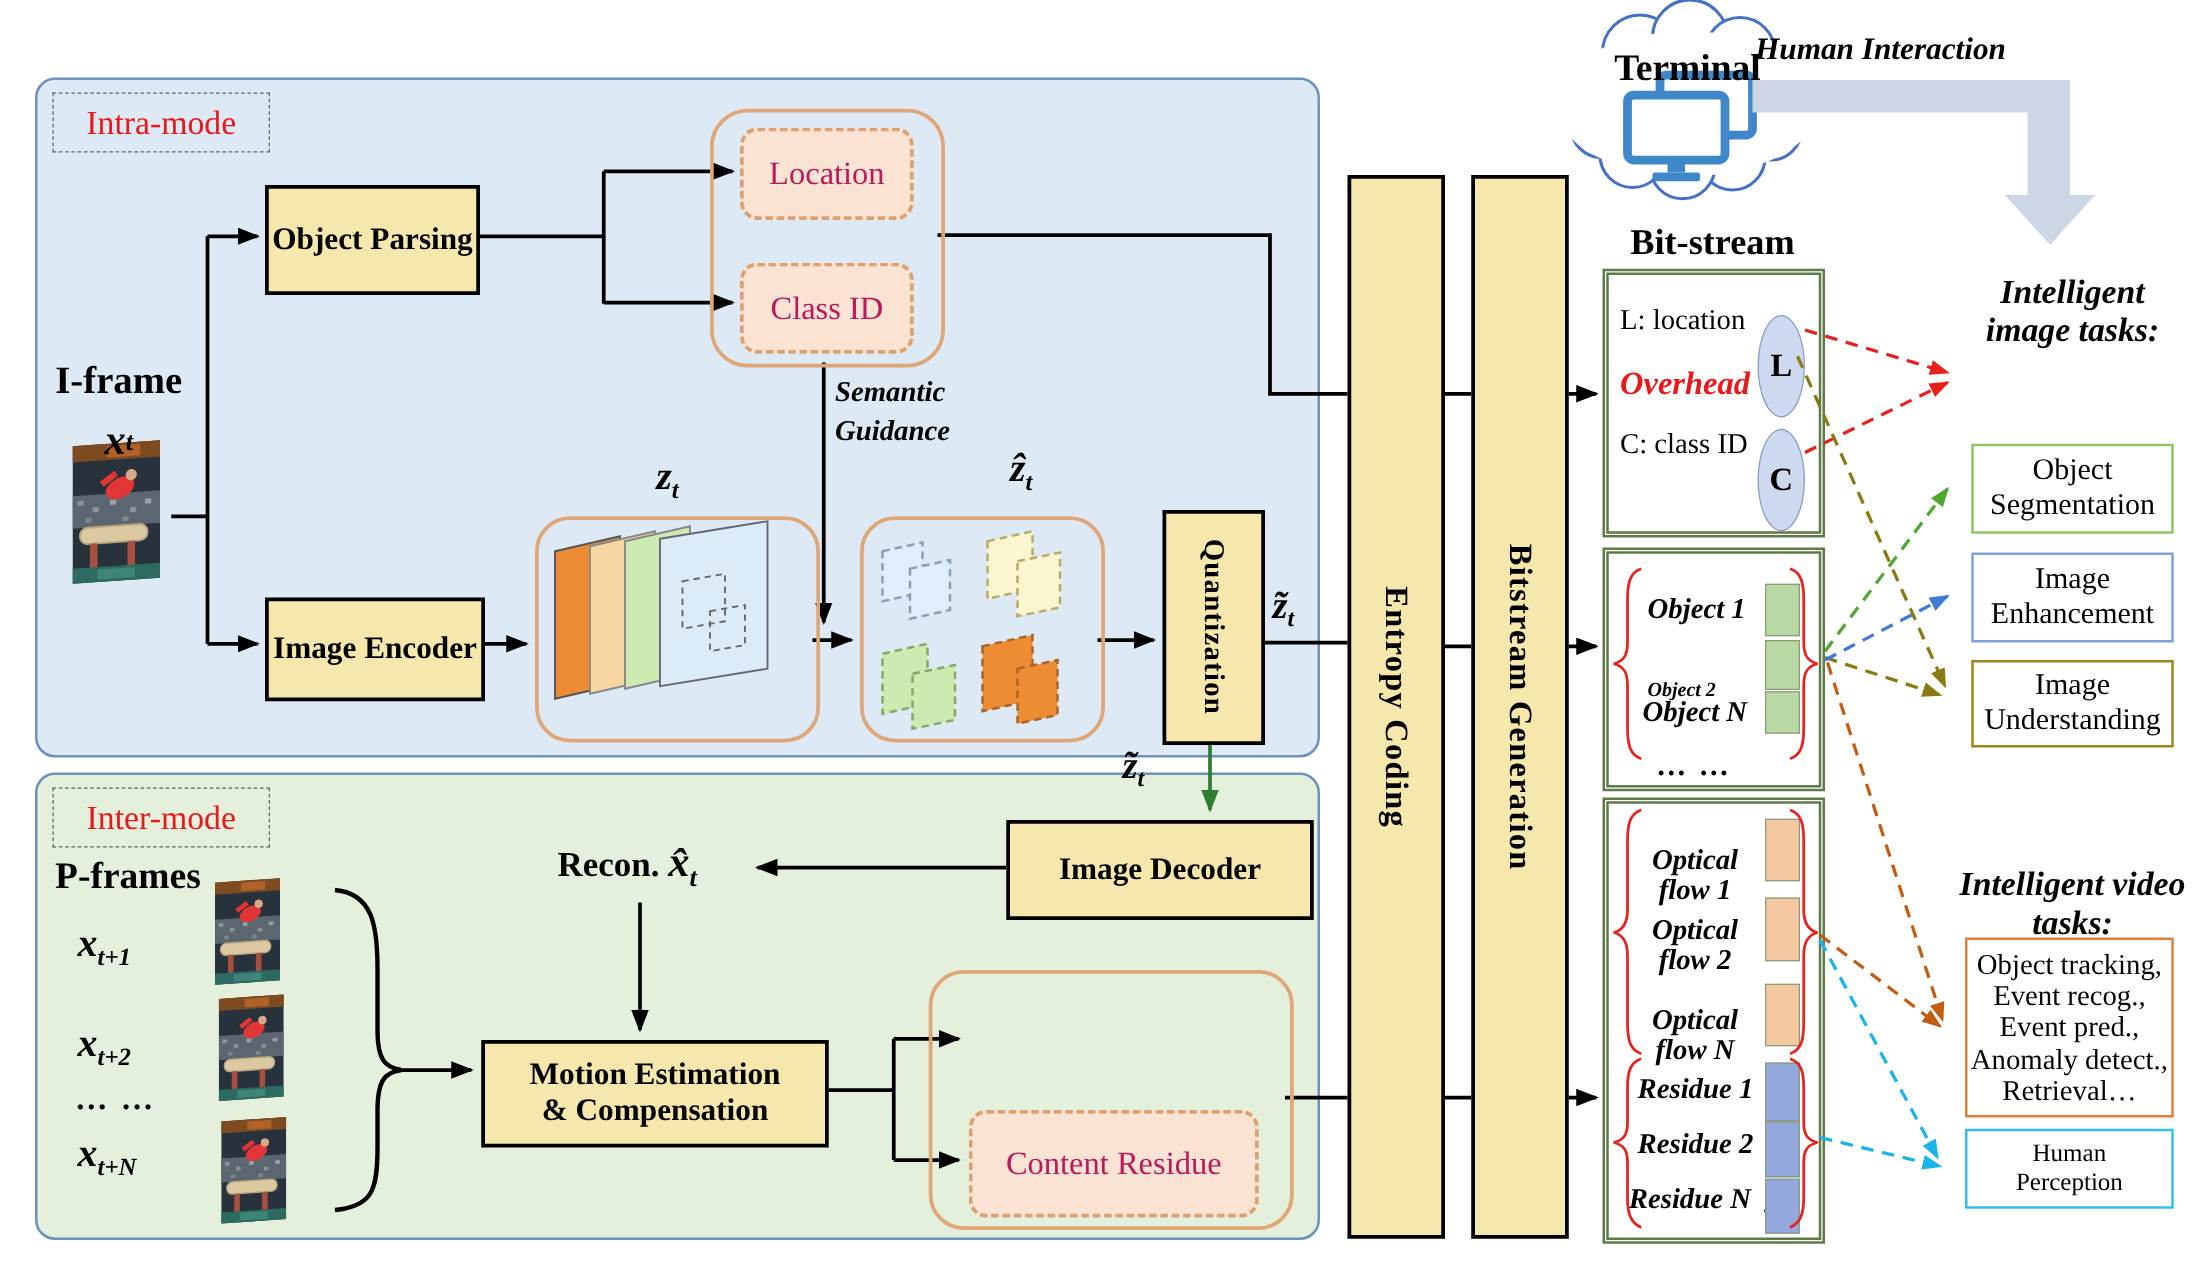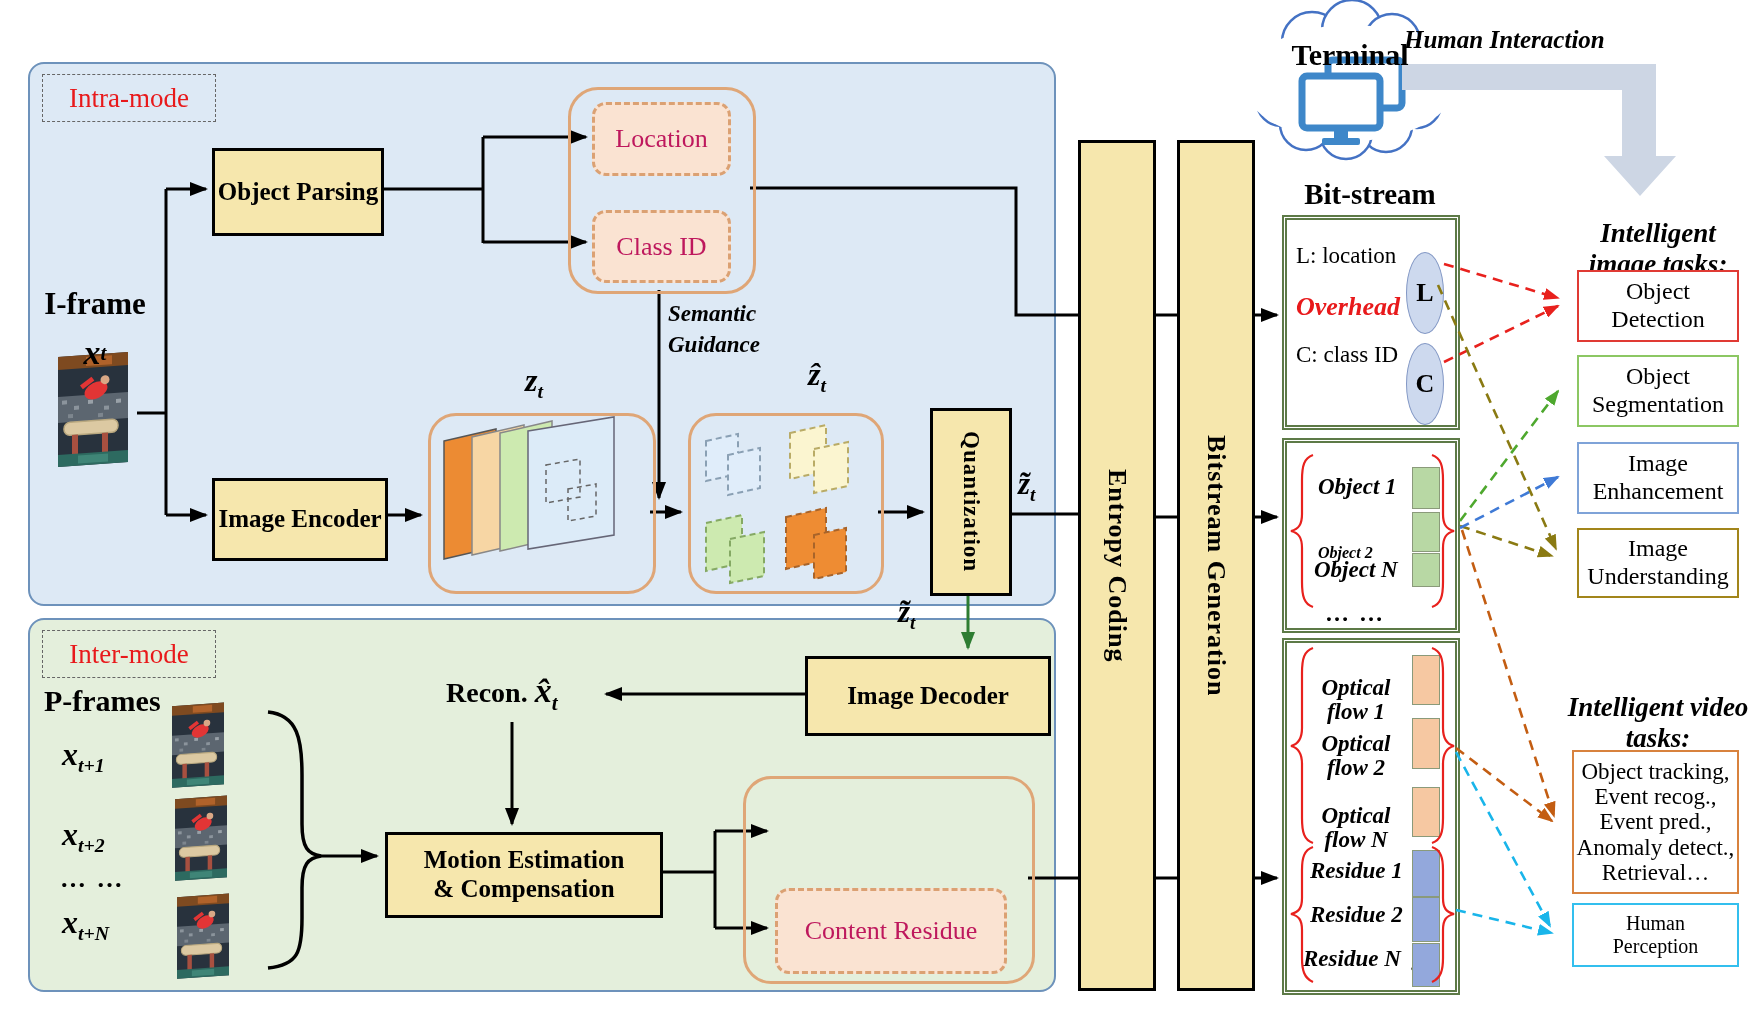--- a/index.html
+++ b/index.html
@@ -314,23 +314,20 @@
   <div class="chip" style="left:1412px;top:787px;width:26px;height:48px;background:#f6c8a2;"></div>
   <div class="lbl bold ital" style="left:1310px;top:858px;font-size:23px;">Residue 1</div>
   <div class="lbl bold ital" style="left:1310px;top:902px;font-size:23px;">Residue 2</div>
   <div class="lbl bold center" style="left:1398px;top:926px;width:50px;font-size:28px;">…</div>
   <div class="lbl bold ital" style="left:1303px;top:946px;font-size:23px;">Residue N</div>
   <div class="chip" style="left:1412px;top:850px;width:26px;height:45px;background:#93a8dc;"></div>
   <div class="chip" style="left:1412px;top:897px;width:26px;height:43px;background:#93a8dc;"></div>
   <div class="chip" style="left:1412px;top:943px;width:26px;height:42px;background:#93a8dc;"></div>
 
   <div class="lbl bold ital center" style="left:1565px;top:198px;width:186px;font-size:27px;line-height:1.15;">Intelligent image tasks:</div>
-  <div class="taskbox" style="left:1577px;top:270px;width:158px;height:68px;border:2.5px solid #e03a34;">
-    <span>Object Detection</span>
-  </div>
   <div class="taskbox" style="left:1577px;top:355px;width:158px;height:68px;border:2.5px solid #8cc763;">
     <span>Object Segmentation</span>
   </div>
   <div class="taskbox" style="left:1577px;top:442px;width:158px;height:68px;border:2.5px solid #7fa3d8;">
     <span>Image Enhancement</span>
   </div>
   <div class="taskbox" style="left:1577px;top:528px;width:158px;height:66px;border:2.5px solid #a2851a;">
     <span>Image Understanding</span>
   </div>
 

